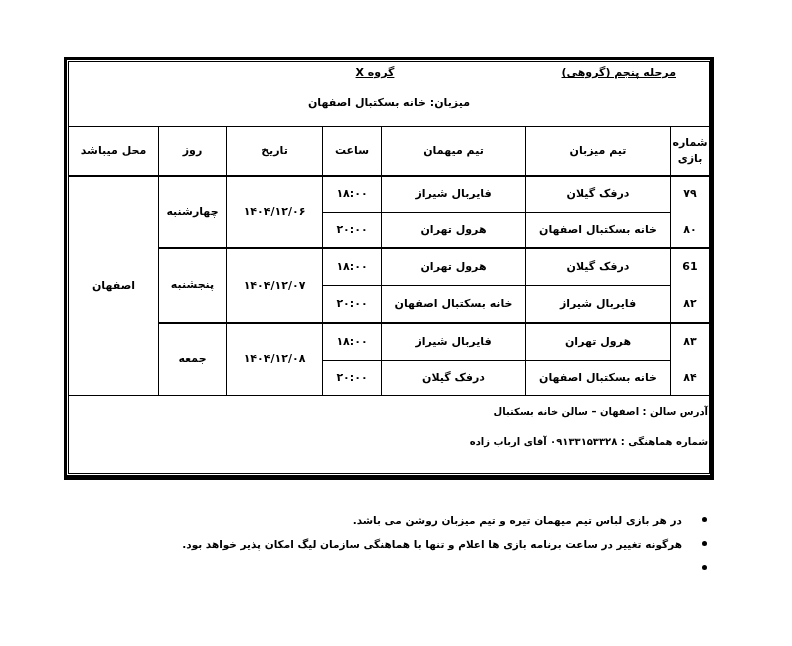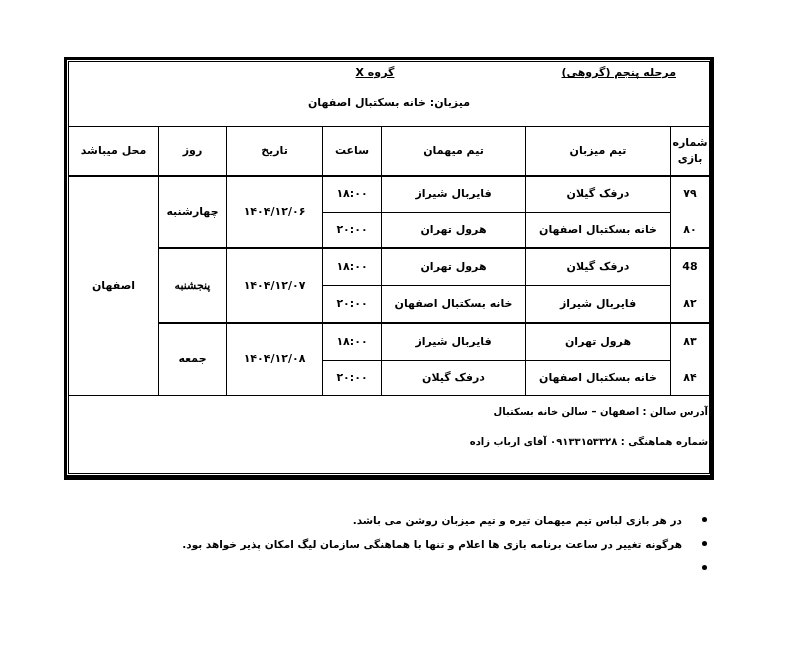--- a/index.html
+++ b/index.html
@@ -62,39 +62,39 @@
   <div class="cell" style="left:382px;top:127px;width:143px;height:48px;">تیم میهمان</div>
   <div class="cell" style="left:323px;top:127px;width:58px;height:48px;">ساعت</div>
   <div class="cell" style="left:227px;top:127px;width:95px;height:48px;">تاریخ</div>
   <div class="cell" style="left:159px;top:127px;width:67px;height:48px;">روز</div>
   <div class="cell" style="left:69px;top:127px;width:89px;height:48px;">محل میباشد</div>
 
   <div class="cell" style="left:69px;top:177px;width:89px;height:218px;">اصفهان</div>
 
   <div class="cell" style="left:159px;top:177px;width:67px;height:70px;">چهارشنبه</div>
   <div class="cell" style="left:227px;top:177px;width:95px;height:70px;">۱۴۰۴/۱۲/۰۶</div>
-  <div class="cell" style="left:159px;top:249px;width:67px;height:73px;font-family:Liberation Serif, serif;">پنجشنبه</div>
+  <div class="cell" style="left:159px;top:249px;width:67px;height:73px;">پنجشنبه</div>
   <div class="cell" style="left:227px;top:250px;width:95px;height:73px;">۱۴۰۴/۱۲/۰۷</div>
   <div class="cell" style="left:159px;top:324px;width:67px;height:71px;">جمعه</div>
   <div class="cell" style="left:227px;top:324px;width:95px;height:71px;">۱۴۰۴/۱۲/۰۸</div>
 
   <div>
     <div class="cell" style="left:671px;top:177px;width:38px;height:35px;">۷۹</div>
     <div class="cell" style="left:526px;top:177px;width:144px;height:35px;">درفک گیلان</div>
     <div class="cell" style="left:382px;top:177px;width:143px;height:35px;">فایربال شیراز</div>
     <div class="cell" style="left:323px;top:177px;width:58px;height:35px;">۱۸:۰۰</div>
   </div>
   <div>
     <div class="cell" style="left:671px;top:213px;width:38px;height:34px;">۸۰</div>
     <div class="cell" style="left:526px;top:213px;width:144px;height:34px;">خانه بسکتبال اصفهان</div>
     <div class="cell" style="left:382px;top:213px;width:143px;height:34px;">هرول تهران</div>
     <div class="cell" style="left:323px;top:213px;width:58px;height:34px;">۲۰:۰۰</div>
   </div>
   <div>
-    <div class="cell" style="left:671px;top:249px;width:38px;height:36px;">48</div>
+    <div class="cell" style="left:671px;top:249px;width:38px;height:36px;">61</div>
     <div class="cell" style="left:526px;top:249px;width:144px;height:36px;">درفک گیلان</div>
     <div class="cell" style="left:382px;top:249px;width:143px;height:36px;">هرول تهران</div>
     <div class="cell" style="left:323px;top:249px;width:58px;height:36px;">۱۸:۰۰</div>
   </div>
   <div>
     <div class="cell" style="left:671px;top:286px;width:38px;height:36px;">۸۲</div>
     <div class="cell" style="left:526px;top:286px;width:144px;height:36px;">فایربال شیراز</div>
     <div class="cell" style="left:382px;top:286px;width:143px;height:36px;">خانه بسکتبال اصفهان</div>
     <div class="cell" style="left:323px;top:286px;width:58px;height:36px;">۲۰:۰۰</div>
   </div>

